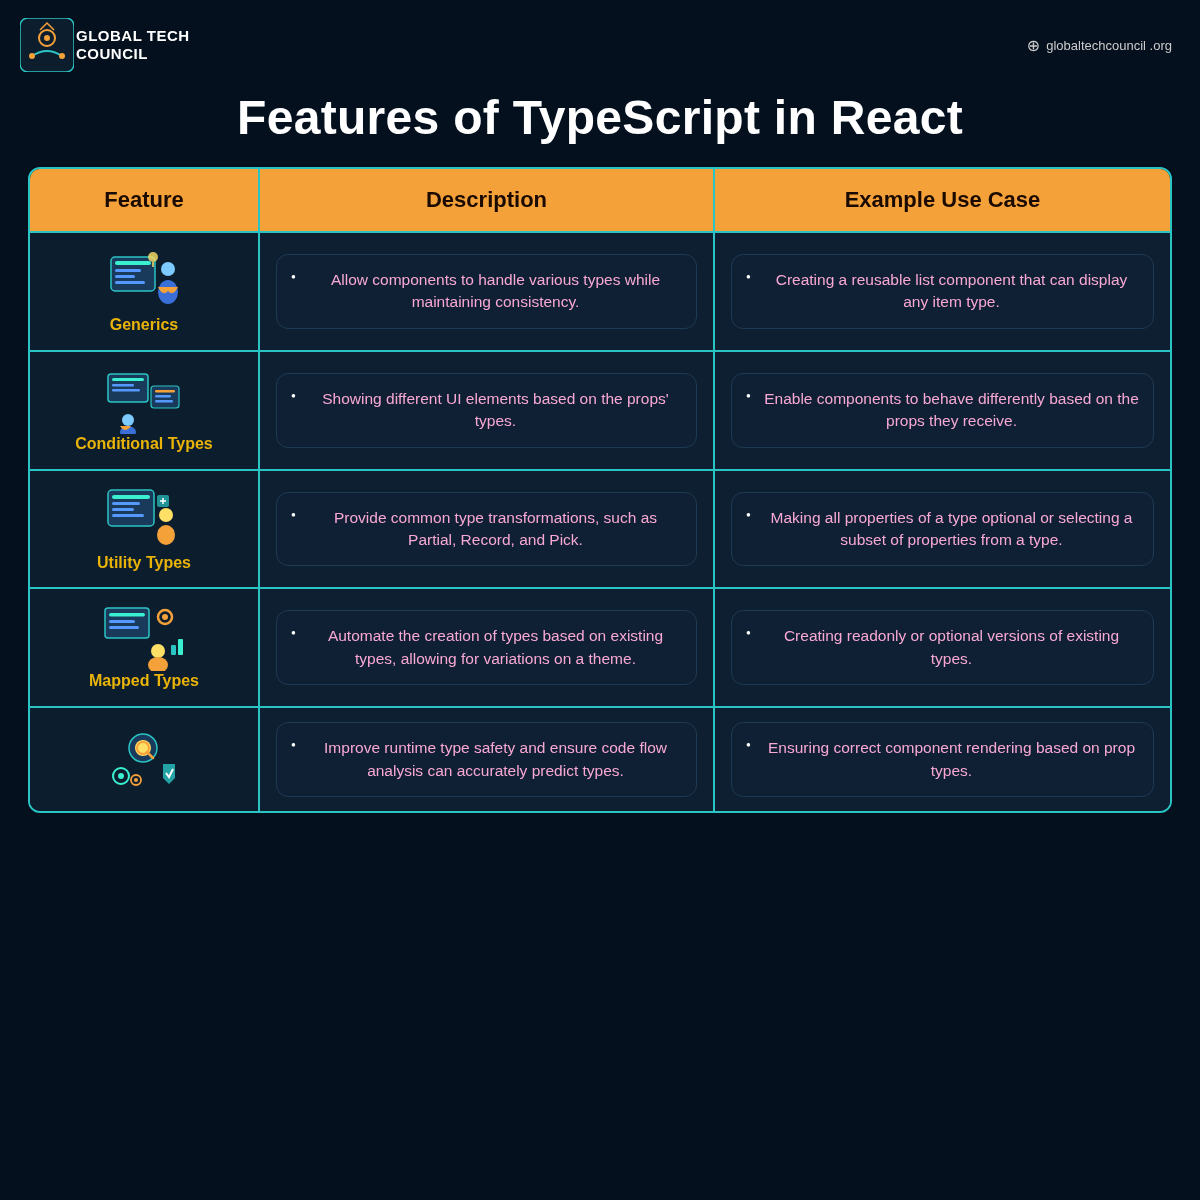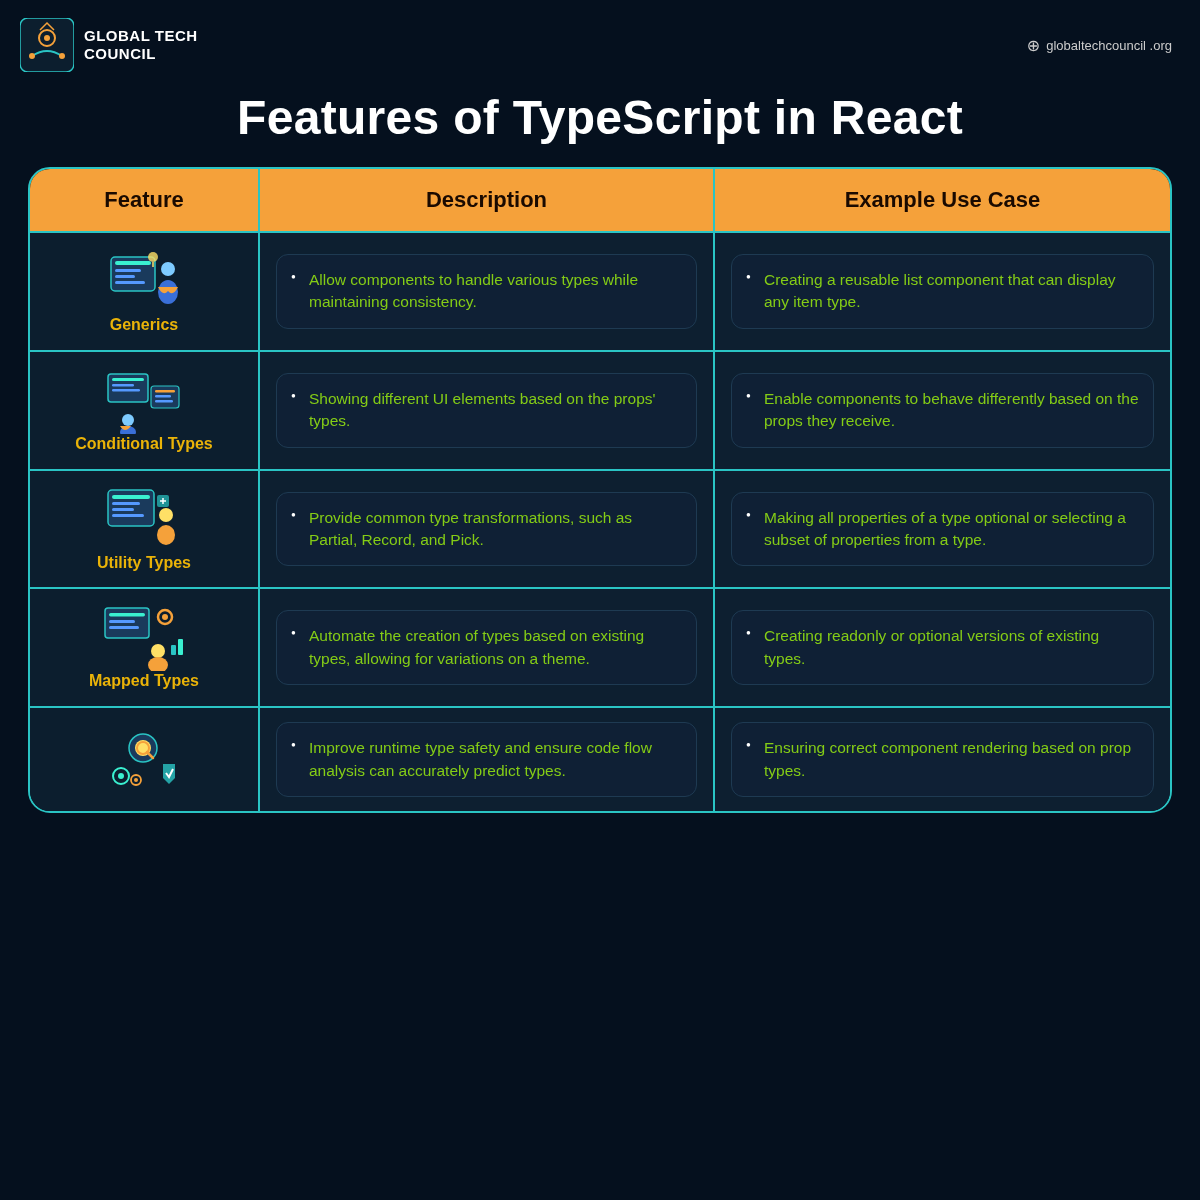--- a/index.html
+++ b/index.html
@@ -13,21 +13,21 @@
     }
     .header {
       display: flex;
       align-items: center;
       justify-content: space-between;
       padding: 18px 28px 10px 20px;
     }
     .logo-area {
       display: flex;
       align-items: center;
-      gap: 10px;
+      gap: 2px;
     }
     .logo-icon {
       width: 54px;
       height: 54px;
     }
     .logo-text {
       font-size: 15px;
       font-weight: 900;
       color: #fff;
       line-height: 1.2;
@@ -47,21 +47,21 @@
       text-align: center;
       font-size: 48px;
       font-weight: 900;
       color: #fff;
       margin: 8px 0 22px 0;
       letter-spacing: 0.3px;
     }
     .table-wrapper {
       margin: 0 28px;
       border: 2px solid #2ac4c4;
-      border-radius: 22px;
+      border-radius: 12px;
       overflow: hidden;
       background: transparent;
     }
     .table-header {
       display: grid;
       grid-template-columns: 230px 1fr 1fr;
       background: transparent;
     }
     .th {
       background: #f5a13a;
@@ -110,24 +110,25 @@
       color: #eab308;
       text-align: center;
       line-height: 1.3;
     }
     .bullet-list {
       list-style: none;
       padding: 0;
     }
     .bullet-list li {
       font-size: 15.5px;
-      color: #84cc16;
+      color: #f9a8d4;
       line-height: 1.45;
       padding-left: 18px;
       position: relative;
+      text-align: center;
     }
     .bullet-list li::before {
       content: '●';
       color: #fff;
       position: absolute;
       left: 0;
       top: 0;
       font-size: 8px;
       line-height: 2;
     }

